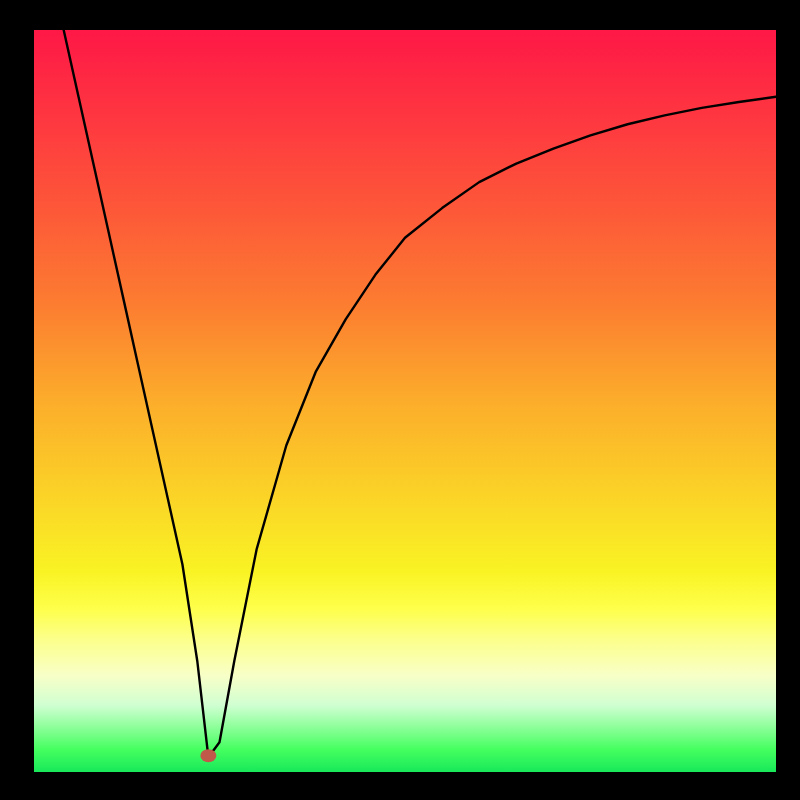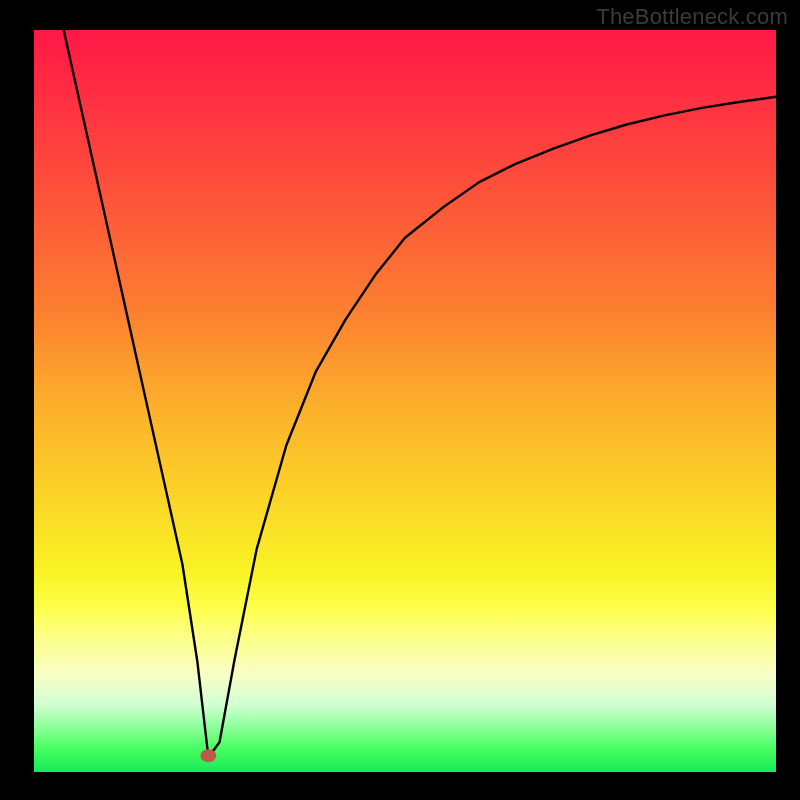--- a/index.html
+++ b/index.html
@@ -32,21 +32,20 @@
     top: 0;
     width: 800px;
     height: 800px;
     display: block;
   }
 </style>
 </head>
 <body>
 
 <div class="container">
-  <div class="watermark">TheBottleneck.com</div>
 
   <svg class="plot" viewBox="0 0 800 800" xmlns="http://www.w3.org/2000/svg">
     <defs>
       <linearGradient id="bg-grad" x1="0" y1="0" x2="0" y2="1">
           <stop offset="0%" stop-color="#fe1846"></stop>
           <stop offset="12%" stop-color="#fe3740"></stop>
           <stop offset="25%" stop-color="#fd5a38"></stop>
           <stop offset="38%" stop-color="#fc8030"></stop>
           <stop offset="50%" stop-color="#fcad2b"></stop>
           <stop offset="62%" stop-color="#fbd127"></stop>

